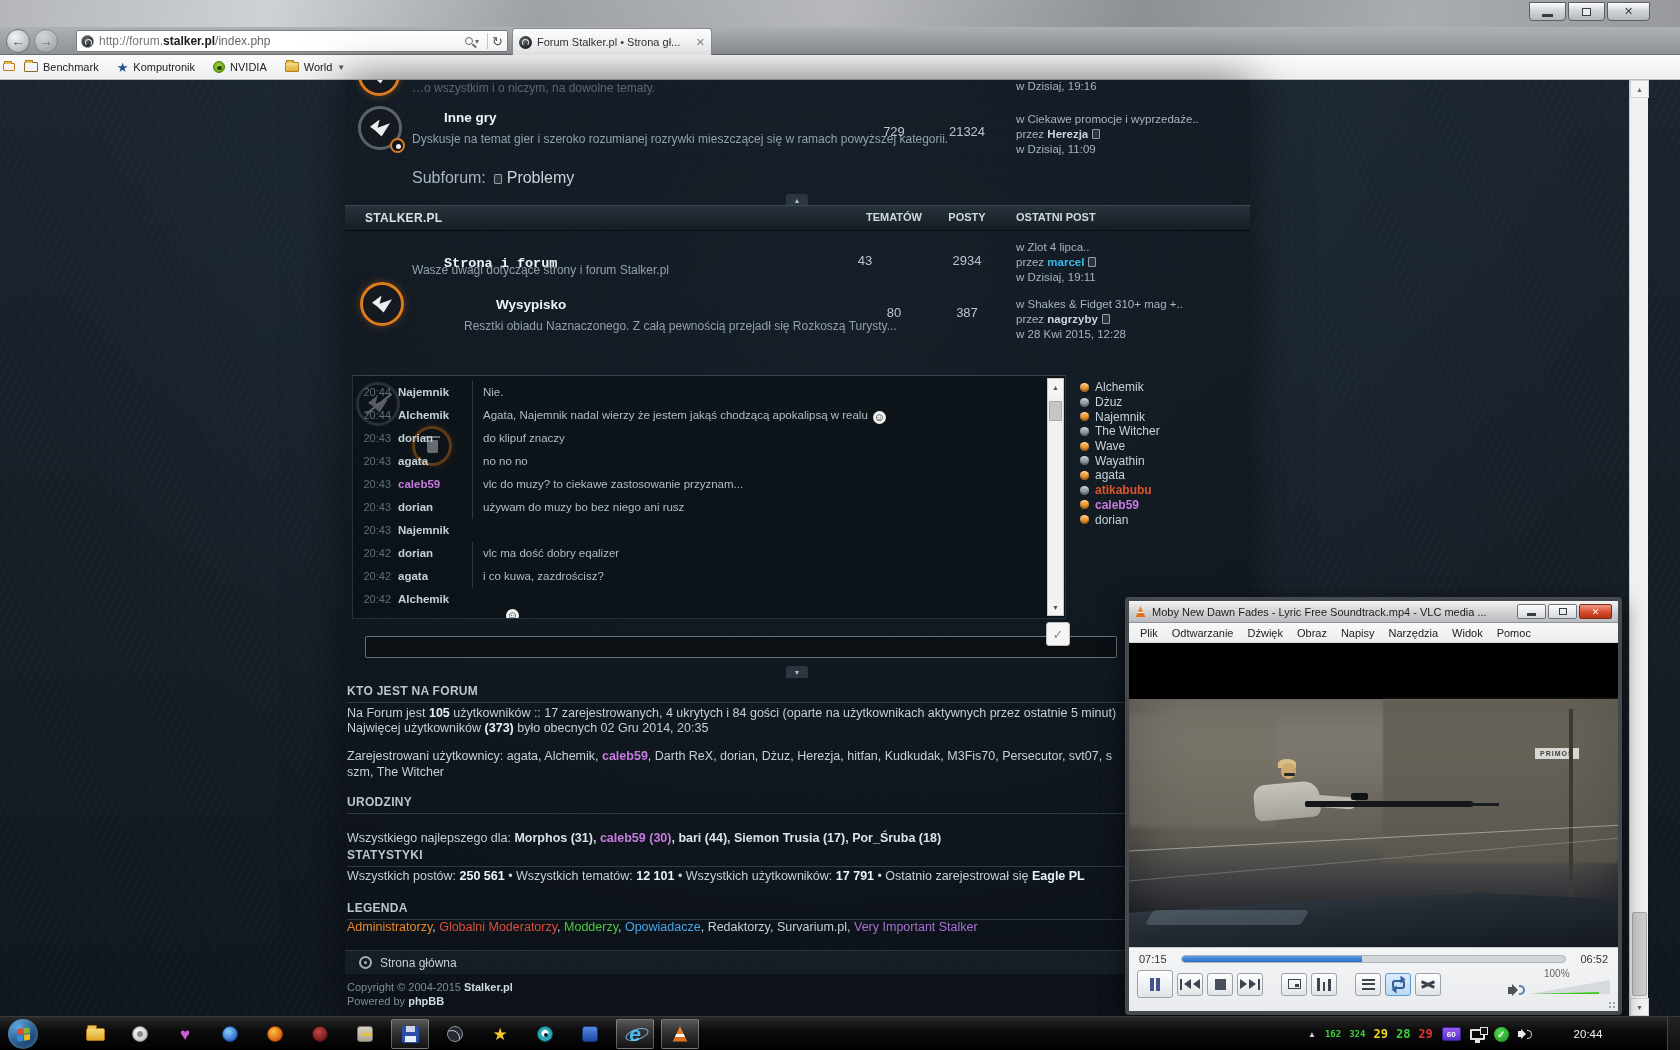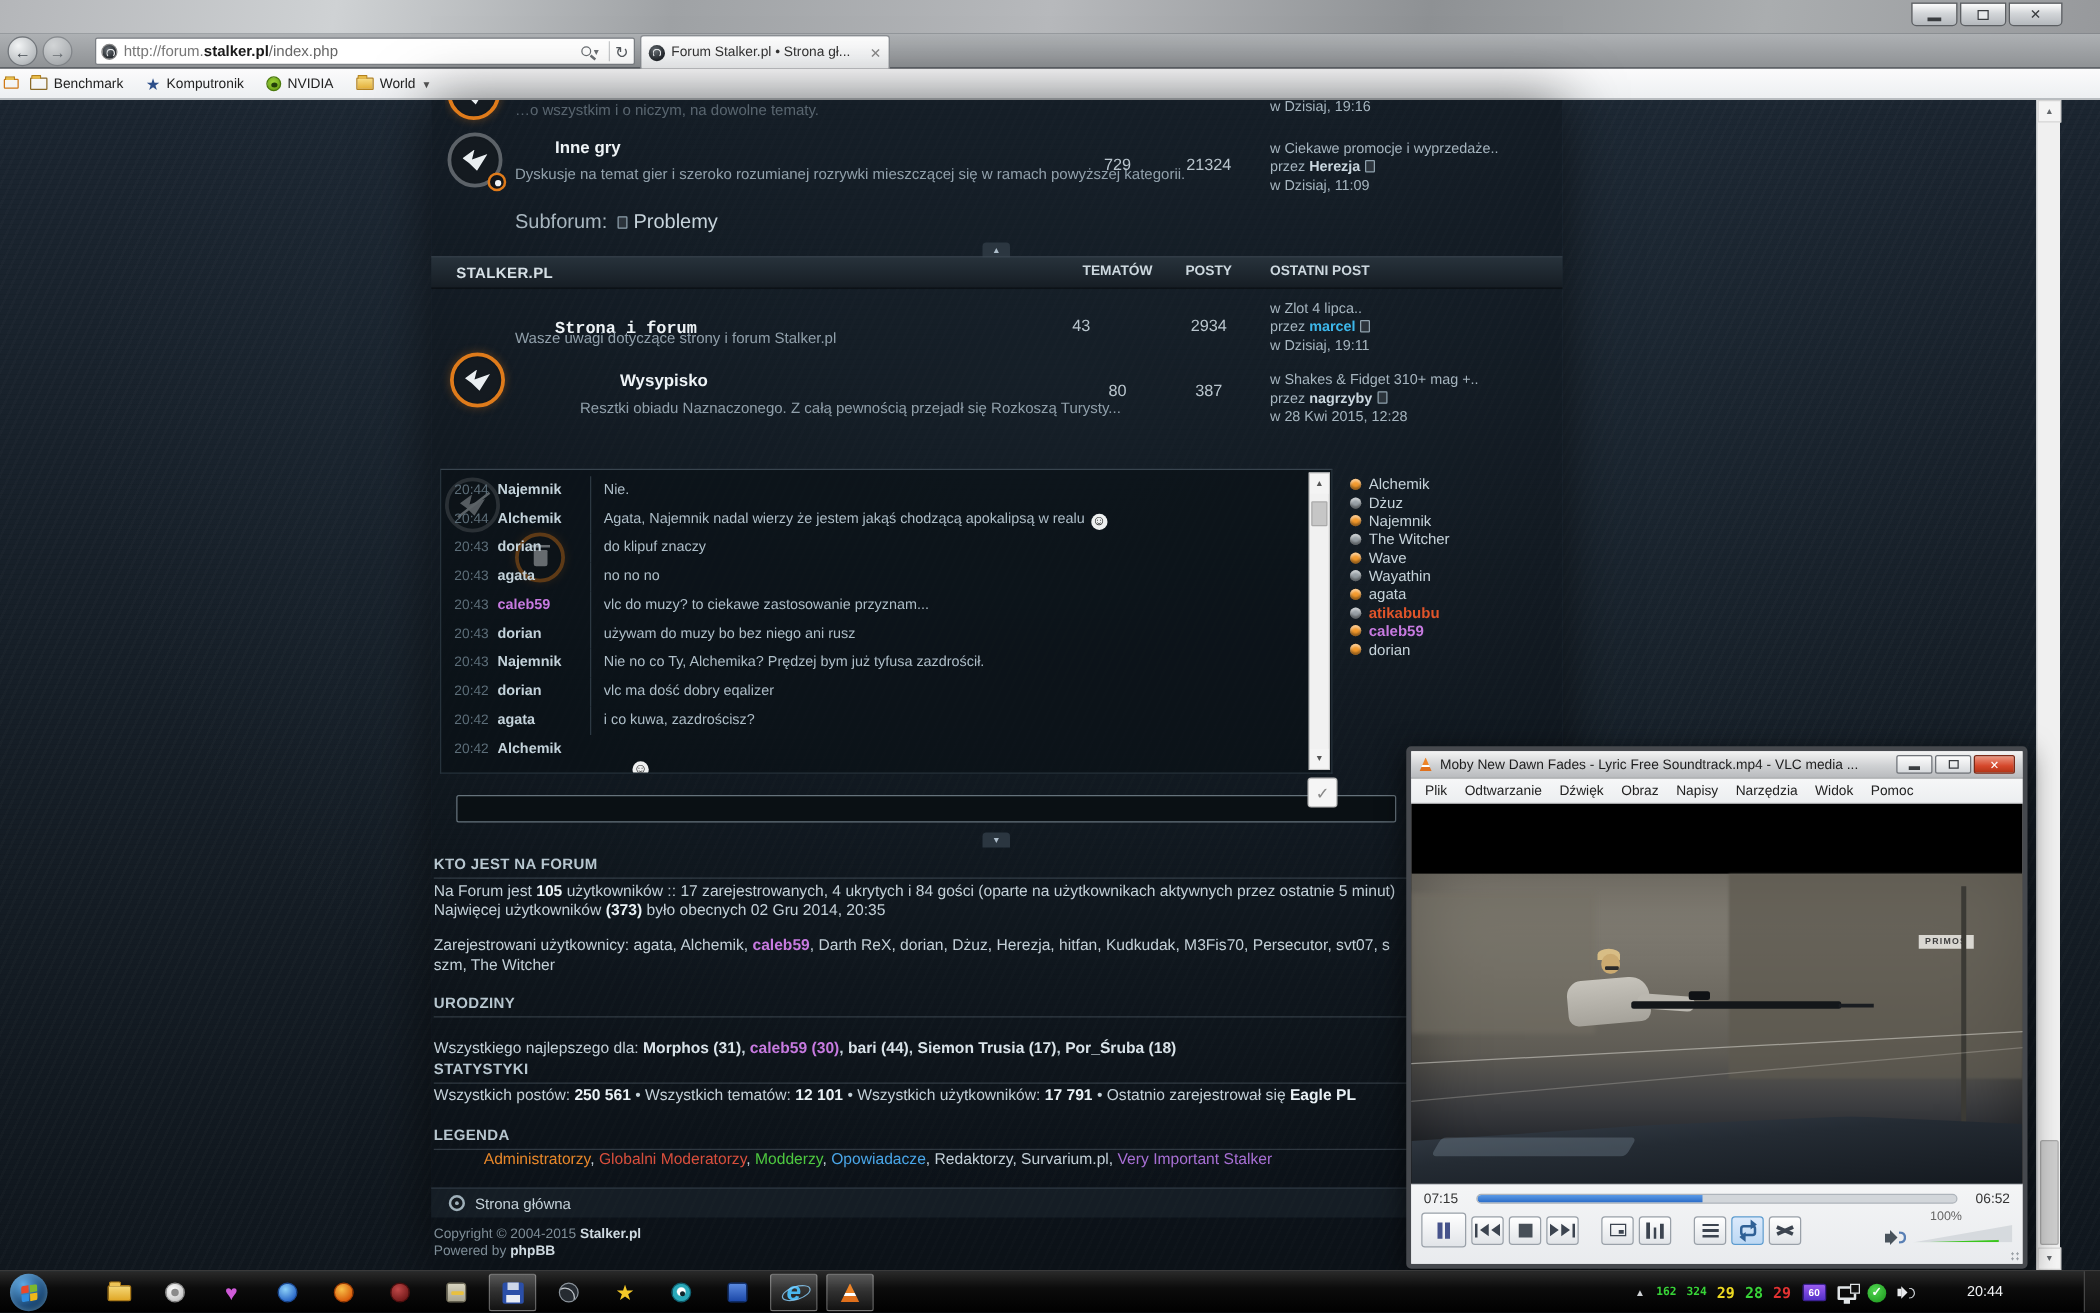--- a/index.html
+++ b/index.html
@@ -437,21 +437,20 @@
 
         <div class="chat-row">
           <span class="ct">20:43</span>
           <span class="cu" style="color: rgb(195, 210, 218);">dorian</span>
           <span class="cm"><span>używam do muzy bo bez niego ani rusz</span></span>
         </div>
 
         <div class="chat-row">
           <span class="ct">20:43</span>
           <span class="cu" style="color: rgb(195, 210, 218);">Najemnik</span>
-          <span class="cm"><span>Nie no co Ty, Alchemika? Prędzej bym już tyfusa zazdrościł.</span></span>
         </div>
 
         <div class="chat-row">
           <span class="ct">20:42</span>
           <span class="cu" style="color: rgb(195, 210, 218);">dorian</span>
           <span class="cm"><span>vlc ma dość dobry eqalizer</span></span>
         </div>
 
         <div class="chat-row">
           <span class="ct">20:42</span>
@@ -553,21 +552,21 @@
   <div class="abs sbody" style="left:347px;top:831px;">
     <span>Wszystkiego najlepszego dla: </span><span class="bd-list"><b class="bd-item" style="color: rgb(217, 227, 233);">Morphos (31)</b><b class="bd-item" style="color: rgb(199, 122, 224);">caleb59 (30)</b><b class="bd-item" style="color: rgb(217, 227, 233);">bari (44)</b><b class="bd-item" style="color: rgb(217, 227, 233);">Siemon Trusia (17)</b><b class="bd-item" style="color: rgb(217, 227, 233);">Por_Śruba (18)</b></span>
   </div>
 
   <div class="abs shead hrule" style="left:347px;top:848px;width:898px;padding-bottom:4px;">STATYSTYKI</div>
   <div class="abs sbody" style="left:347px;top:869px;white-space:nowrap;">
     
   <span><span>Wszystkich postów: </span><b>250 561</b></span><span><span> • Wszystkich tematów: </span><b>12 101</b></span><span><span> • Wszystkich użytkowników: </span><b>17 791</b></span><span><span> • Ostatnio zarejestrował się </span><b>Eagle PL</b></span></div>
 
   <div class="abs shead hrule" style="left:347px;top:901px;width:898px;padding-bottom:4px;">LEGENDA</div>
-  <div class="abs sbody" style="left:347px;top:920px;margin-left:40px;">
+  <div class="abs sbody" style="left:347px;top:920px;">
     
   <span class="lg-item" style="color: rgb(232, 135, 42);">Administratorzy</span><span class="lg-item" style="color: rgb(217, 79, 61);">Globalni Moderatorzy</span><span class="lg-item" style="color: rgb(78, 201, 64);">Modderzy</span><span class="lg-item" style="color: rgb(74, 166, 232);">Opowiadacze</span><span class="lg-item" style="color: rgb(195, 208, 216);">Redaktorzy</span><span class="lg-item" style="color: rgb(195, 208, 216);">Survarium.pl</span><span class="lg-item" style="color: rgb(168, 111, 212);">Very Important Stalker</span></div>
 
   <div class="footbar">
     <span class="homering"></span>
     <span style="font-size:12px;color:#c3d0d8;">Strona główna</span>
   </div>
   <div class="abs copytext" style="left:347px;top:981px;">
     <span>Copyright © 2004-2015 </span><b>Stalker.pl</b>
   </div>

